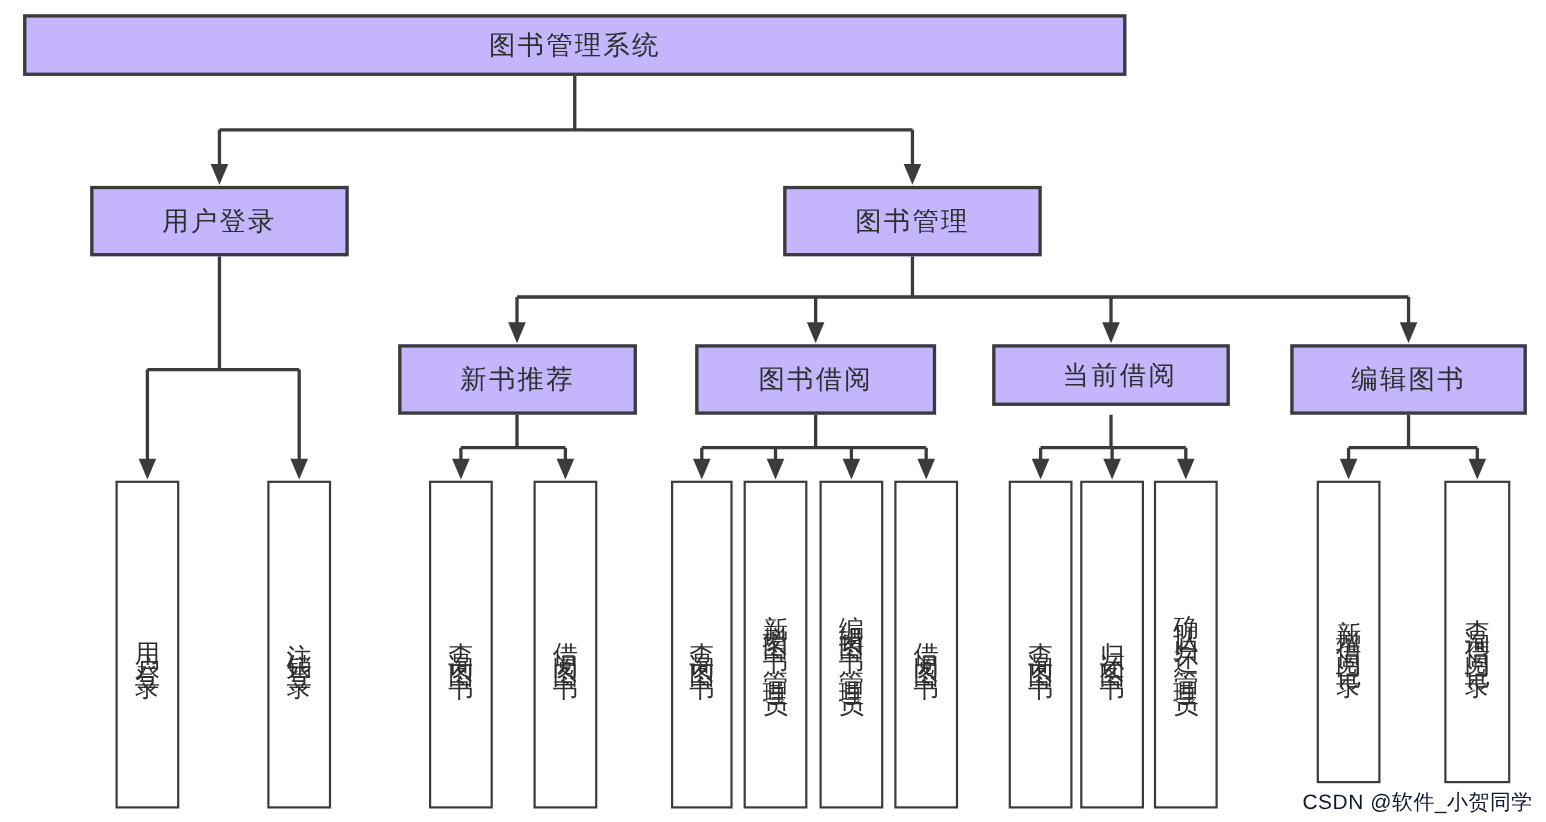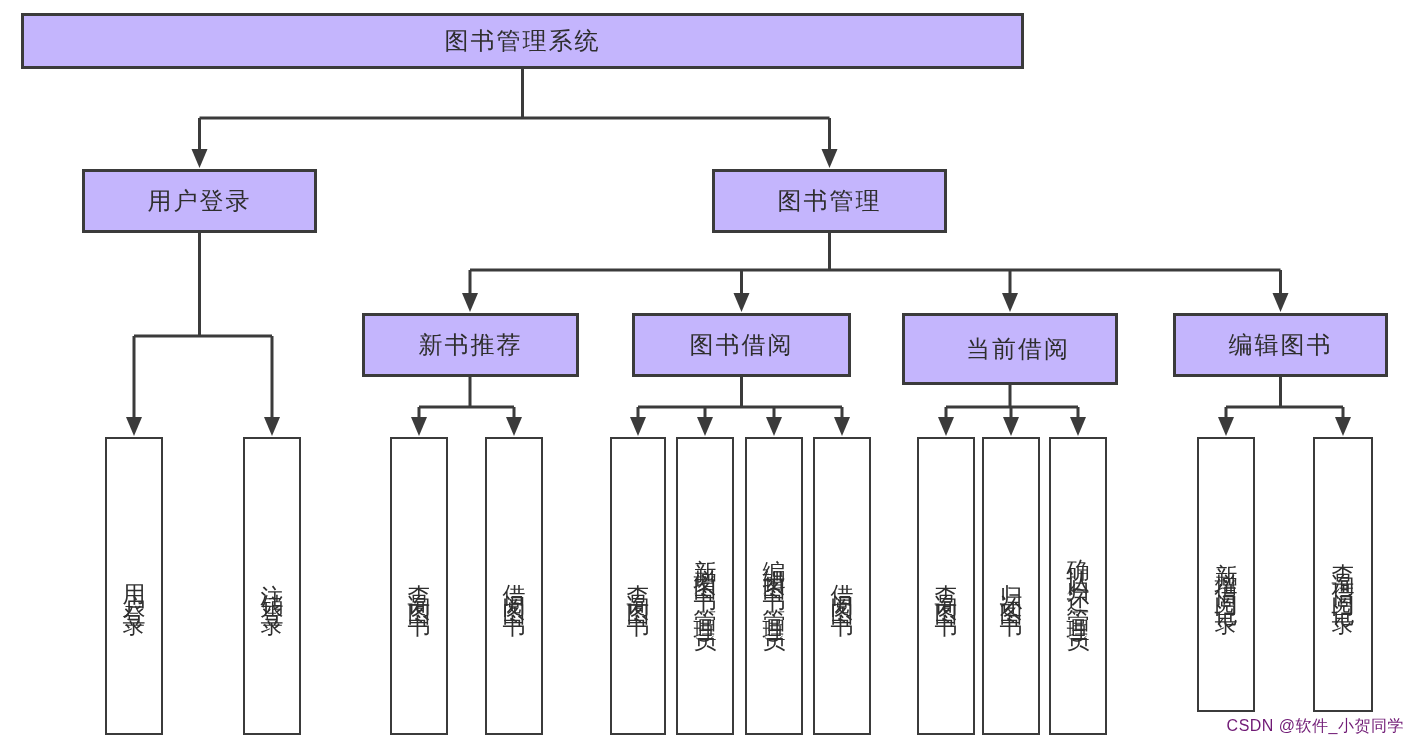--- a/index.html
+++ b/index.html
@@ -51,26 +51,25 @@
     letter-spacing: 10px;
     color: #2e2e2e;
     white-space: nowrap;
     line-height: 1;
   }
   .watermark {
     position: absolute;
     left: 1184px;
     top: 716px;
     width: 220px;
-    font-size: 16px;
-    color: #701a75;
+    font-size: 19px;
+    color: #0f172a;
     letter-spacing: 0.5px;
     white-space: nowrap;
     z-index: 3;
-    text-align: right;
   }
 </style>
 </head>
 <body>
 
 <div id="stage">
 
   <svg id="connectors" width="1405" height="747" viewBox="0 0 1405 747" xmlns="http://www.w3.org/2000/svg">
     <g stroke="#3b3b3b" stroke-width="3" fill="none">
 
@@ -124,21 +123,21 @@
   <div class="box-h" style="left:712px; top:169px; width:235px; height:64px;">
     <span>图书管理</span>
   </div>
 
   <div class="box-h" style="left:632px; top:313px; width:219px; height:64px;">
     <span>图书借阅</span>
   </div>
   <div class="box-h" style="left:362px; top:313px; width:217px; height:64px;">
     <span>新书推荐</span>
   </div>
-  <div class="box-h" style="left:902px; top:313px; width:216px; height:72px;padding-left:16px;">
+  <div class="box-h" style="left:902px; top:313px; width:216px; height:56px;padding-left:16px;">
     <span>当前借阅</span>
   </div>
   <div class="box-h" style="left:1173px; top:313px; width:215px; height:64px;">
     <span>编辑图书</span>
   </div>
 
   <div class="box-v" style="left:105px; top:437px; width:58px; height:298px;">
     <span class="vtext">用户登录</span>
   </div>
   <div class="box-v" style="left:243px; top:437px; width:58px; height:298px;">

